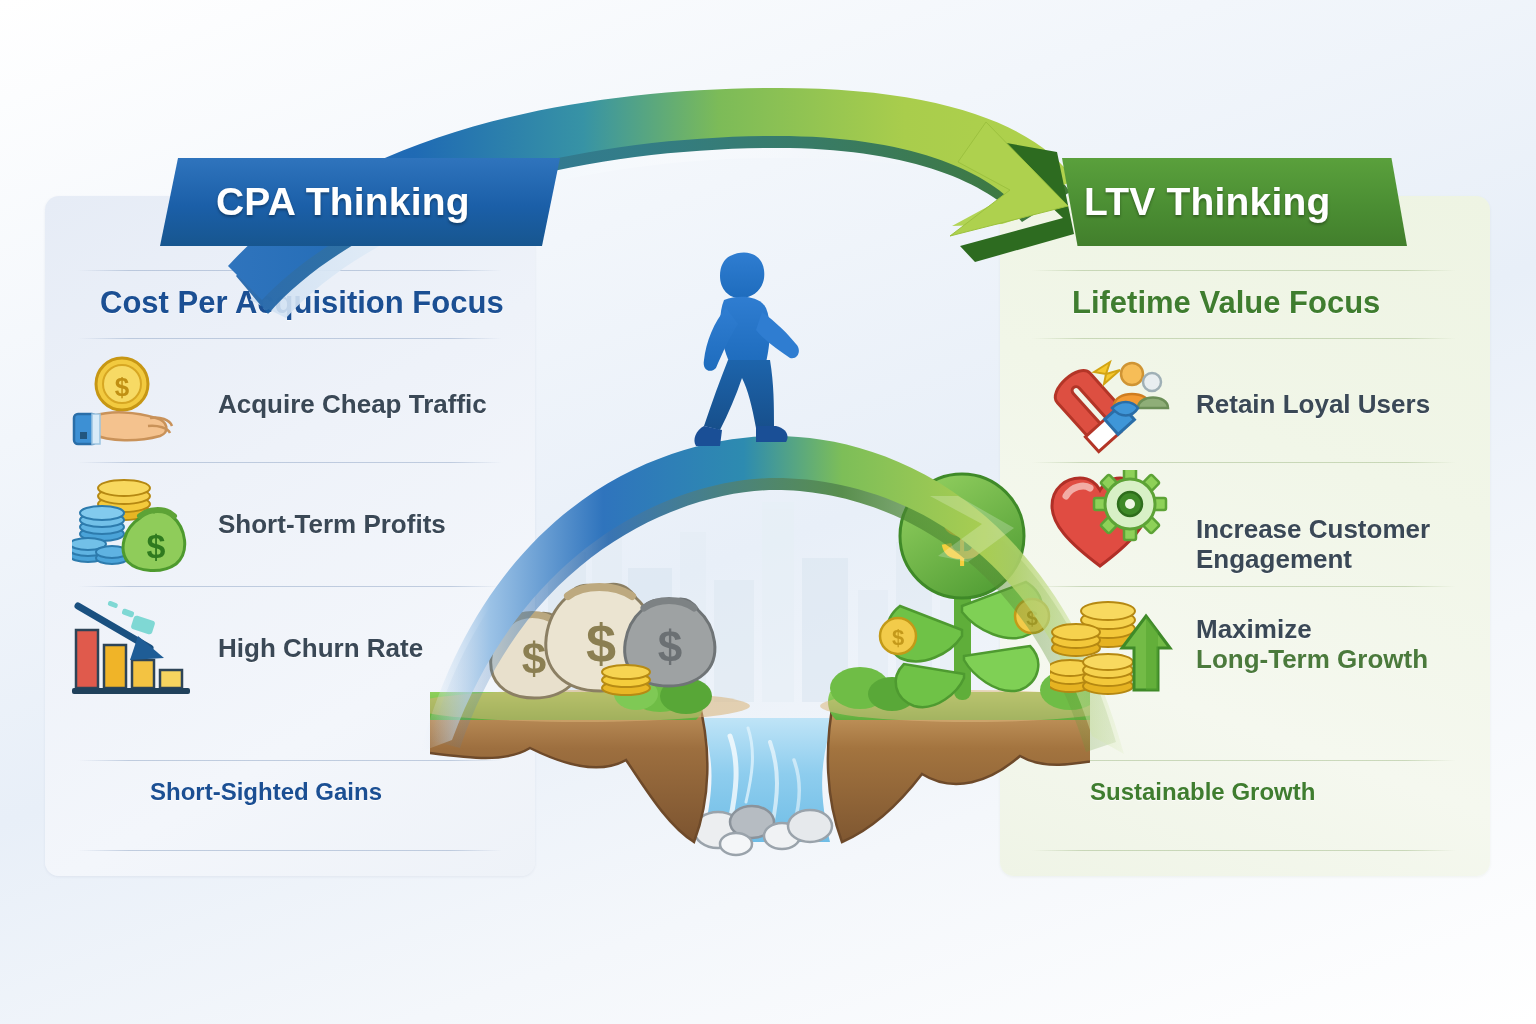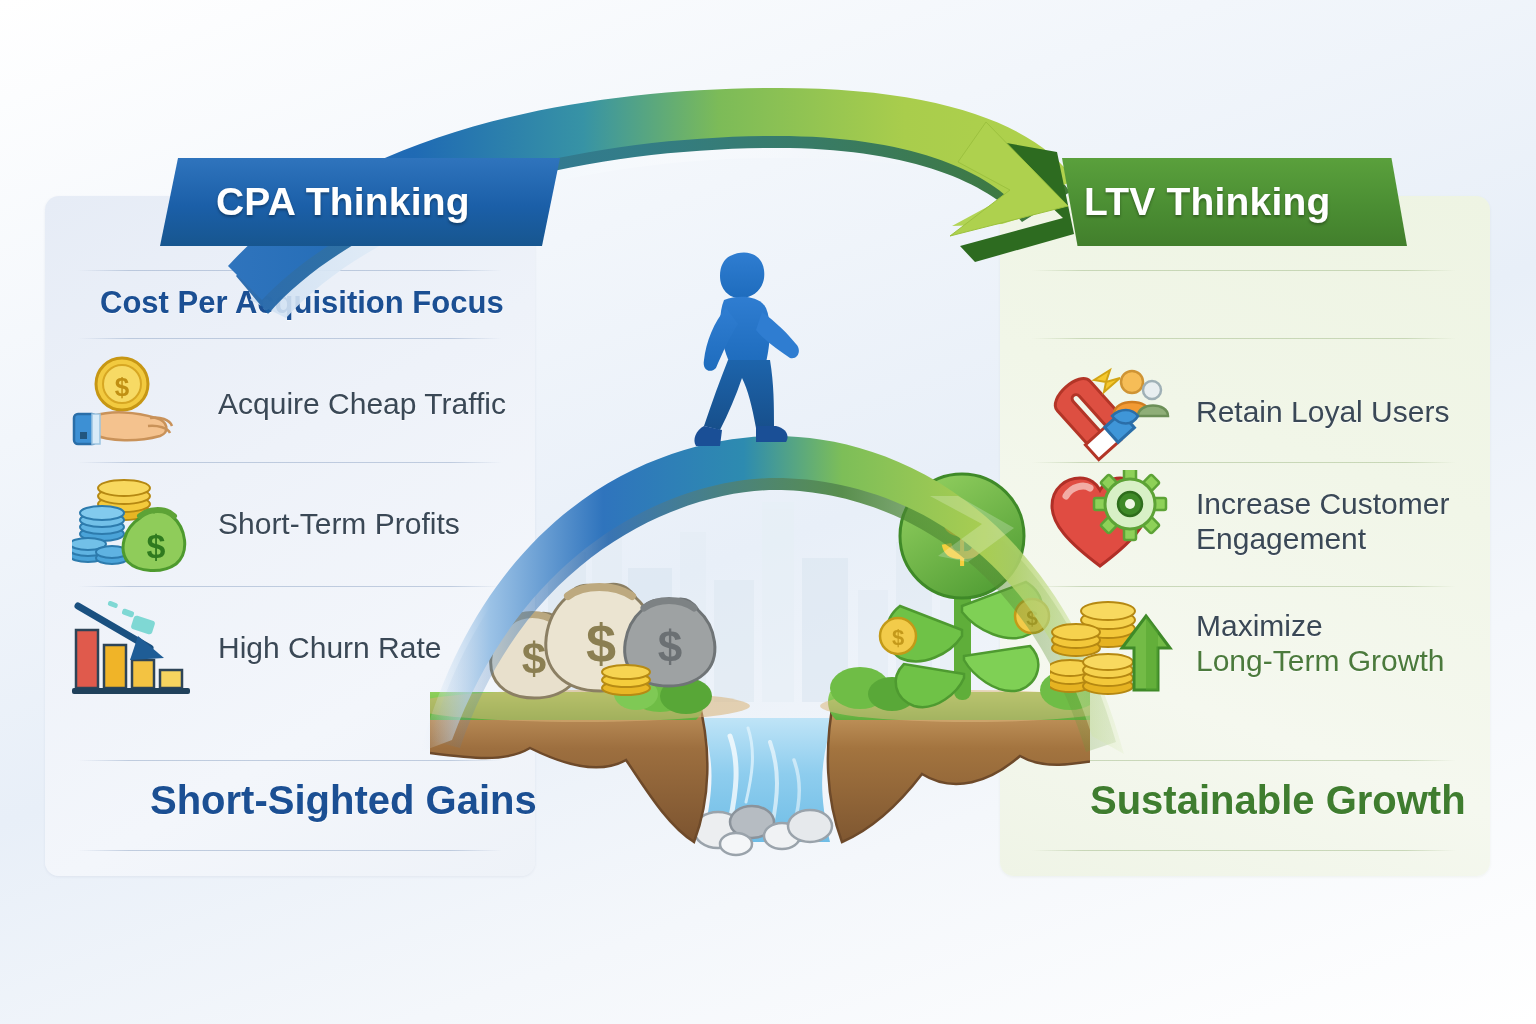--- a/index.html
+++ b/index.html
@@ -89,33 +89,33 @@
   #heading-right { color: #3f7d2f; left: 1072px; top: 285px; }
 
   .feature {
     position: absolute;
     display: flex;
     align-items: center;
     gap: 22px;
     z-index: 30;
   }
   .feature .ftext {
-    font-size: 30px;
-    font-weight: normal;
+    font-size: 26px;
+    font-weight: bold;
     color: #3a4856;
     line-height: 1.16;
     text-shadow: 0 1px 1px rgba(255,255,255,.7);
   }
   .feature .ftext.greenish { color: #4b7a3c; }
   .ficon { width: 124px; height: 104px; flex: 0 0 124px; position: relative; }
   .ficon svg { width: 100%; height: 100%; display: block; }
 
   .bottom-label {
     position: absolute;
-    font-size: 40px;
+    font-size: 24px;
     font-weight: bold;
     white-space: nowrap;
     text-shadow: 0 1px 1px rgba(255,255,255,.85);
   }
   #bottom-left  { color: #1b4f93; left: 150px;  top: 778px; }
   #bottom-right { color: #3f7d2f; left: 1048px; top: 778px; margin-left: 42px; }
 
   
   #scene { position: absolute; left: 430px; top: 430px; width: 660px; height: 430px; z-index: 22; }
   #scene svg { width: 100%; height: 100%; display: block; }
@@ -424,23 +424,24 @@
       </svg>
     </div>
     <div class="ftext">High Churn Rate</div>
   </div>
 
   <div class="divider" style="left:78px; top:760px; width:424px;"></div>
   <div class="bottom-label" id="bottom-left">Short-Sighted Gains</div>
   <div class="divider" style="left:78px; top:850px; width:424px;"></div>
 
   <div class="divider" style="left:1032px; top:270px; width:424px; background:linear-gradient(90deg, rgba(160,185,135,0) 0%, rgba(160,185,135,.5) 12%, rgba(160,185,135,.5) 88%, rgba(160,185,135,0) 100%);"></div>
+  <h2 class="col-heading" id="heading-right">Lifetime Value Focus</h2>
   <div class="divider" style="left:1032px; top:338px; width:424px; background:linear-gradient(90deg, rgba(160,185,135,0) 0%, rgba(160,185,135,.5) 12%, rgba(160,185,135,.5) 88%, rgba(160,185,135,0) 100%);"></div>
 
-  <div class="feature" style="left:1050px; top:360px; width:440px;">
+  <div class="feature" style="left:1050px; top:352px; width:440px;">
     <div class="ficon">
       <svg viewBox="0 0 124 104" xmlns="http://www.w3.org/2000/svg">
 
         <g transform="rotate(-42 48 60)">
           <path d="M24 26 C 24 10, 68 10, 68 26 L 68 74 L 50 74 L 50 30 C 50 24, 42 24, 42 30 L 42 74 L 24 74 Z" fill="#dd4f41" stroke="#b33527" stroke-width="3"></path>
           <rect x="22" y="70" width="30" height="20" fill="#ffffff" stroke="#b33527" stroke-width="3"></rect>
           <rect x="48" y="70" width="22" height="20" fill="#3f96d8" stroke="#2a6ea8" stroke-width="3"></rect>
         </g>
 
         <path d="M44 20 L 60 10 L 56 22 L 70 18 L 54 32 L 56 22 Z" fill="#f5c82e" stroke="#d2a414" stroke-width="2"></path>
@@ -450,21 +451,21 @@
         <circle cx="102" cy="30" r="9" fill="#e8eef0" stroke="#9fb0b6" stroke-width="2.5"></circle>
         <path d="M88 56 C 88 42, 118 42, 118 56 Z" fill="#8fae78" stroke="#6c8f57" stroke-width="2.5"></path>
         <path d="M62 56 C 70 48, 82 48, 88 56 C 82 66, 70 66, 62 56 Z" fill="#3f96d8" stroke="#2a6ea8" stroke-width="2.5"></path>
       </svg>
     </div>
     <div class="ftext">Retain Loyal Users</div>
   </div>
 
   <div class="divider" style="left:1032px; top:462px; width:424px; background:linear-gradient(90deg, rgba(160,185,135,0) 0%, rgba(160,185,135,.5) 12%, rgba(160,185,135,.5) 88%, rgba(160,185,135,0) 100%);"></div>
 
-  <div class="feature" style="left:1050px; top:470px; width:440px;">
+  <div class="feature" style="left:1050px; top:470px; width:440px;align-items:flex-end;">
     <div class="ficon">
       <svg viewBox="0 0 124 104" xmlns="http://www.w3.org/2000/svg">
         <path d="M50 96 C 18 72, 2 54, 2 36 C 2 18, 16 8, 30 8 C 40 8, 47 14, 50 20 C 53 14, 60 8, 70 8 C 84 8, 98 18, 98 36 C 98 54, 82 72, 50 96 Z" fill="#e04c42" stroke="#b02f27" stroke-width="3"></path>
         <path d="M16 26 C 22 16, 34 14, 40 18" stroke="#f4bdb6" stroke-width="7" fill="none" stroke-linecap="round" opacity=".85"></path>
 
         <g transform="translate(80,34)">
           <g fill="#8ed158" stroke="#5da336" stroke-width="2.5">
             <rect x="-6" y="-36" width="12" height="14" rx="2"></rect>
             <rect x="-6" y="22" width="12" height="14" rx="2"></rect>
             <rect x="-36" y="-6" width="14" height="12" rx="2"></rect>

